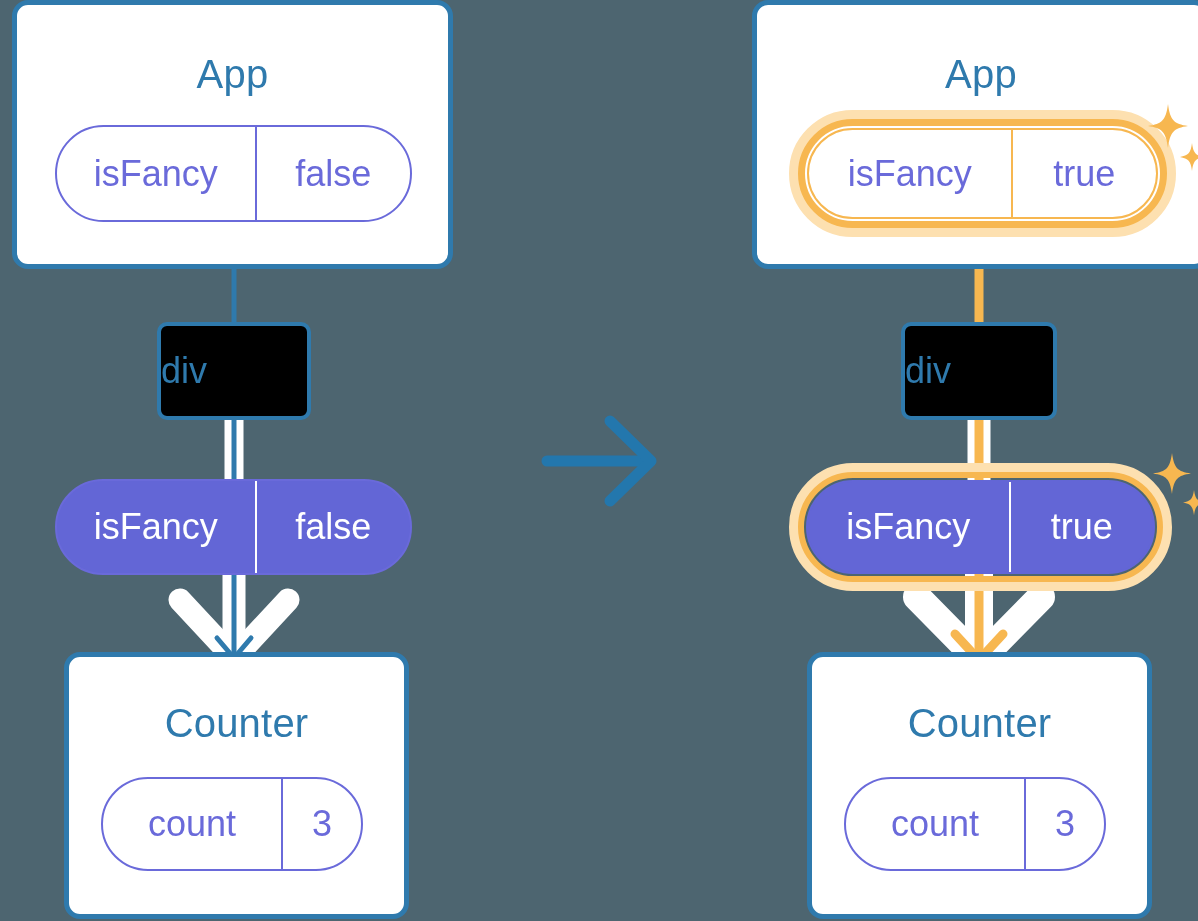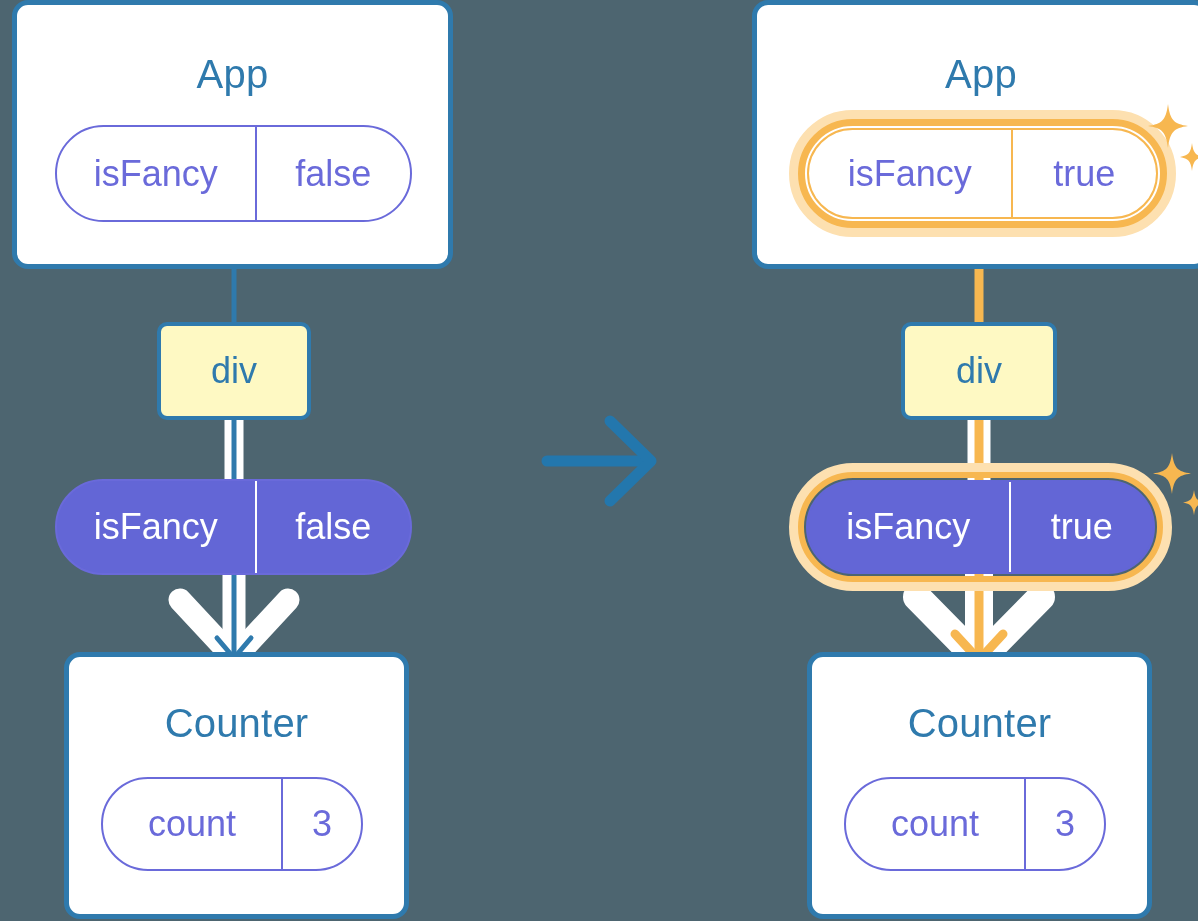--- a/index.html
+++ b/index.html
@@ -40,27 +40,27 @@
     width: 100%;
     text-align: center;
     color: #2f7aad;
     font-size: 40px;
     font-weight: 400;
     letter-spacing: 0.2px;
     line-height: 1;
   }
   .div-box {
     position: absolute;
-    background: #fef9c3;
+    background: #000000;
     border: 4px solid #2f7aad;
     border-radius: 10px;
     box-sizing: border-box;
     display: flex;
     align-items: center;
-    justify-content: center;
+    justify-content: flex-start;
     color: #2f7aad;
     font-size: 36px;
   }
   
   .pill {
     position: absolute;
     box-sizing: border-box;
     display: flex;
     align-items: stretch;
     border-radius: 999px;

